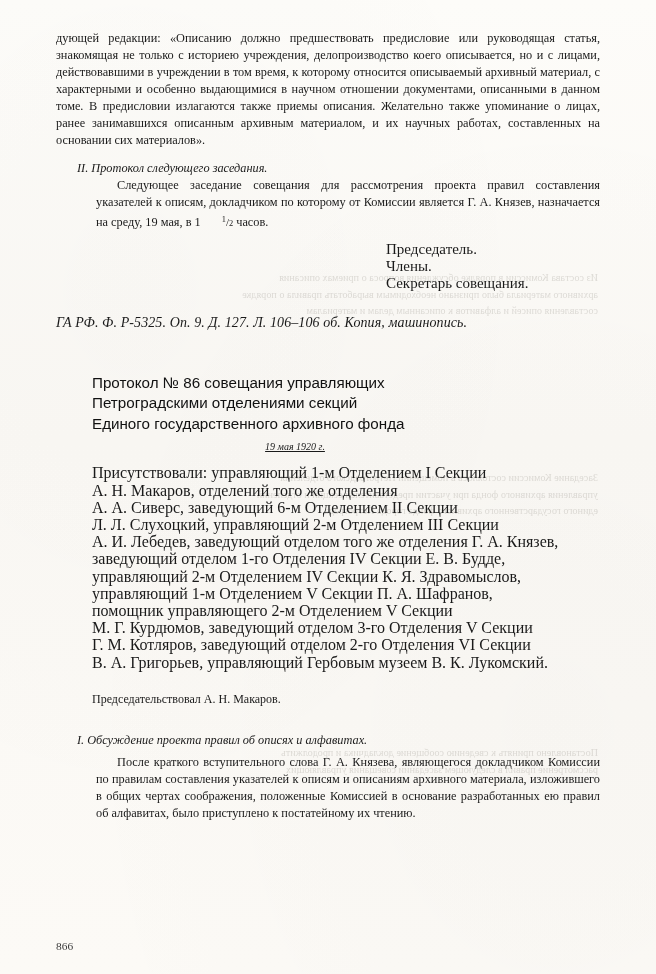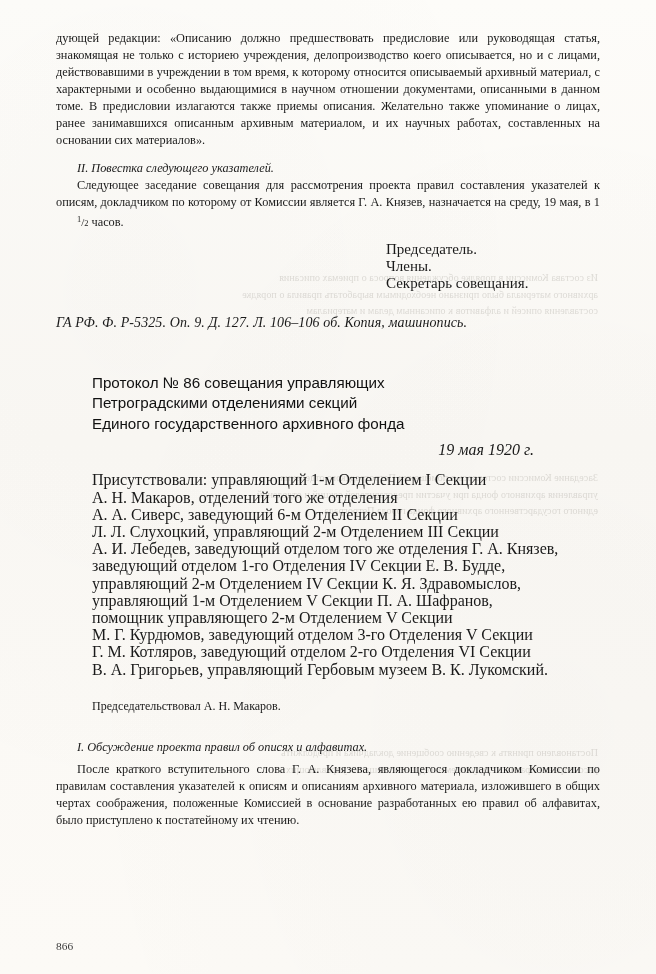--- a/index.html
+++ b/index.html
@@ -58,20 +58,21 @@
     font-size: 12.3px;
     line-height: 17.0px;
     text-align: justify;
     text-justify: inter-word;
   }
   .body-par {
     text-indent: 0;
   }
   .indent {
     text-indent: 21px;
+    margin-left: 40px;
   }
   .section-head {
     text-indent: 21px;
     font-style: italic;
     margin-top: 5px;
   }
   .spacer-6 { height: 6px; }
 
   .signatures {
     margin-top: 9px;
@@ -92,23 +93,24 @@
     margin-top: 42px;
     padding-left: 36px;
     font-family: "Liberation Sans", sans-serif;
     font-size: 15.2px;
     line-height: 20.5px;
     color: #111;
   }
   .doc-date {
     margin-top: 7px;
     padding-right: 66px;
-    text-align: right;
-    font-style: italic;
-    font-size: 16px;
+    text-align: center;
+    font-style: italic;
+    font-size: 10px;
+    text-decoration: underline;
   }
   .attendees {
     margin-top: 12px;
     padding-left: 36px;
     font-size: 16px;
     line-height: 17.2px;
   }
   .attendees div {
     white-space: nowrap;
   }
@@ -169,21 +171,21 @@
 единого государственного архивного фонда города Петрограда</div>
   <div class="bleed b3">Постановлено принять к сведению сообщение докладчика и продолжить
 рассмотрение правил в следующем заседании совещания управляющих</div>
 
   <div class="content">
 
     <p class="body-par">дующей редакции: «Описанию должно предшествовать предисловие или руководящая статья, знакомящая не только с историею учреждения, делопроизводство коего описывается, но и с лицами, действовавшими в учреждении в том время, к которому относится описываемый архивный материал, с характерными и особенно выдающимися в научном отношении документами, описанными в данном томе. В предисловии излагаются также приемы описания. Желательно также упоминание о лицах, ранее занимавшихся описанным архивным материалом, и их научных работах, составленных на основании сих материалов».</p>
 
     <div class="spacer-6"></div>
 
-    <p class="section-head">II. Повестка следующего указателей.</p>
+    <p class="section-head">II. Протокол следующего заседания.</p>
 
     <p class="indent"><span>Следующее заседание совещания для рассмотрения проекта правил составления указателей к описям, докладчиком по которому от Комиссии является Г. А. Князев, назначается на среду, 19 мая, в 1</span><span class="frac"><sup>1</sup><span class="slash">/</span><sub>2</sub></span><span> часов.</span></p>
 
     <div class="signatures">
       <div>Председатель.</div>
       <div>Члены.</div>
       <div>Секретарь совещания.</div>
     </div>
 
     <p class="archref">ГА РФ. Ф. Р-5325. Оп. 9. Д. 127. Л. 106–106 об. Копия, машинопись.</p>

